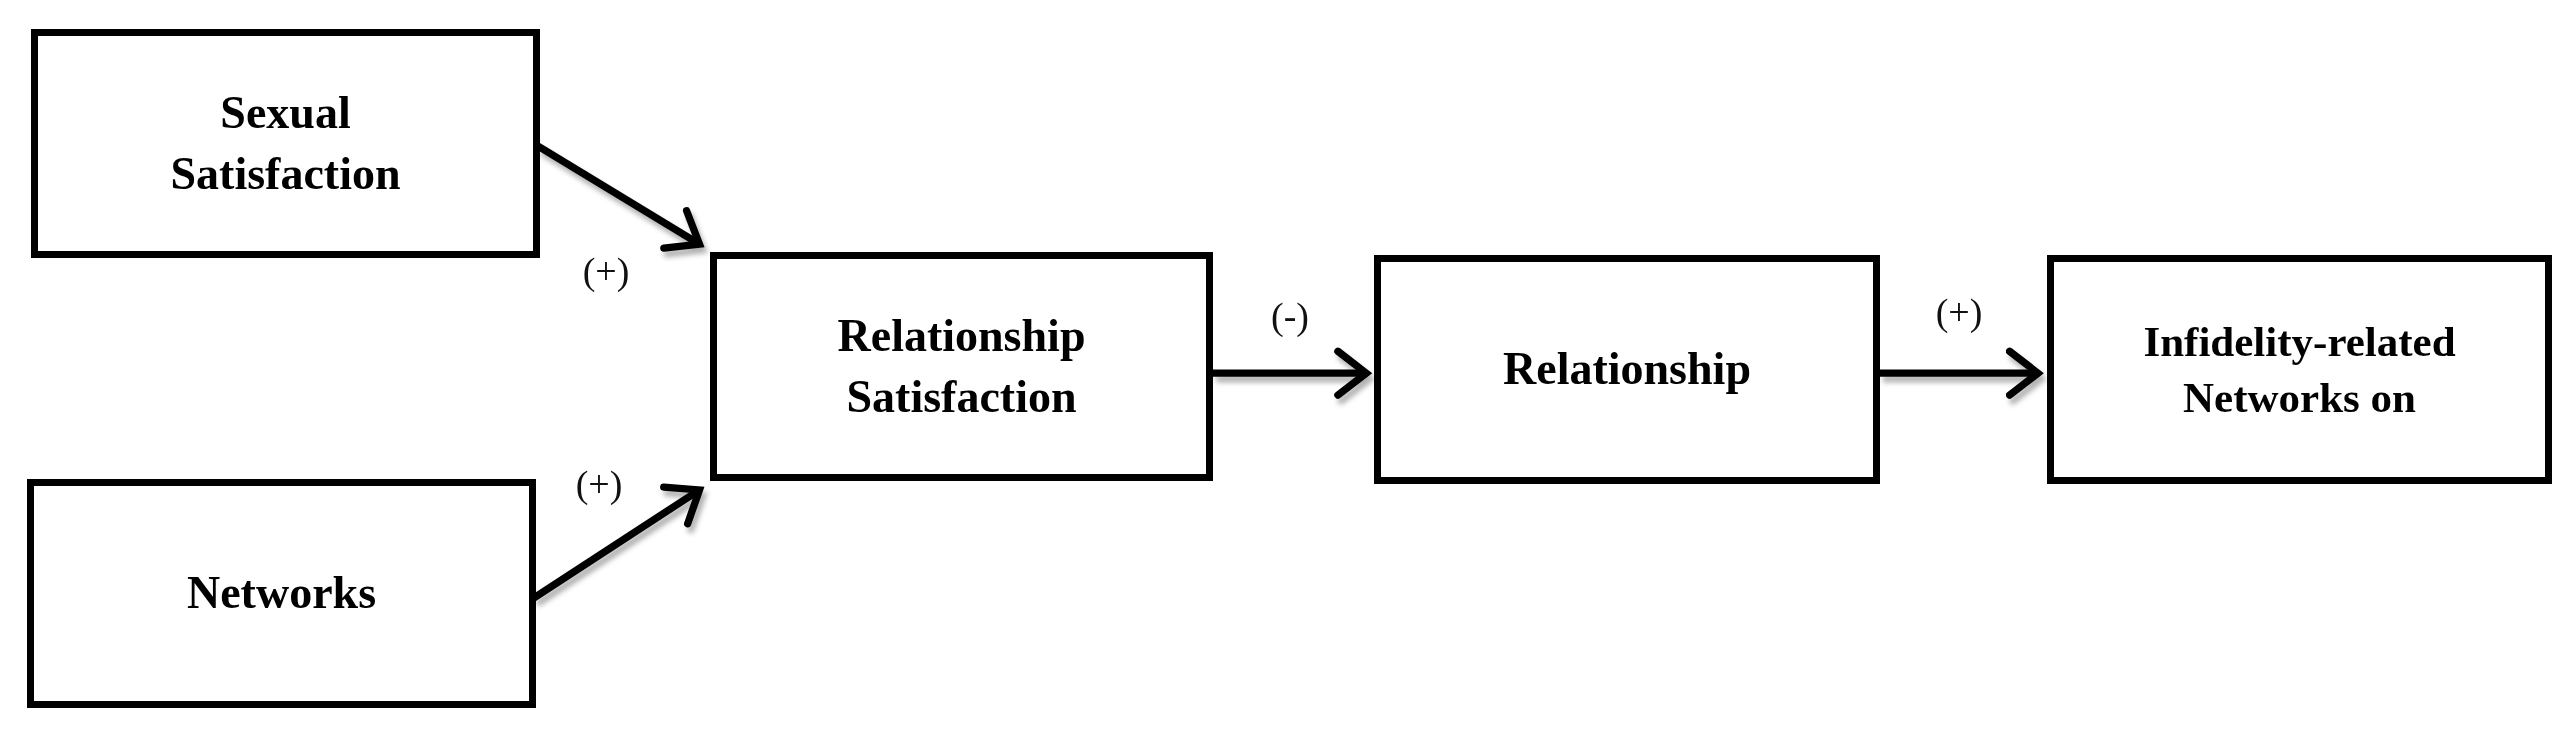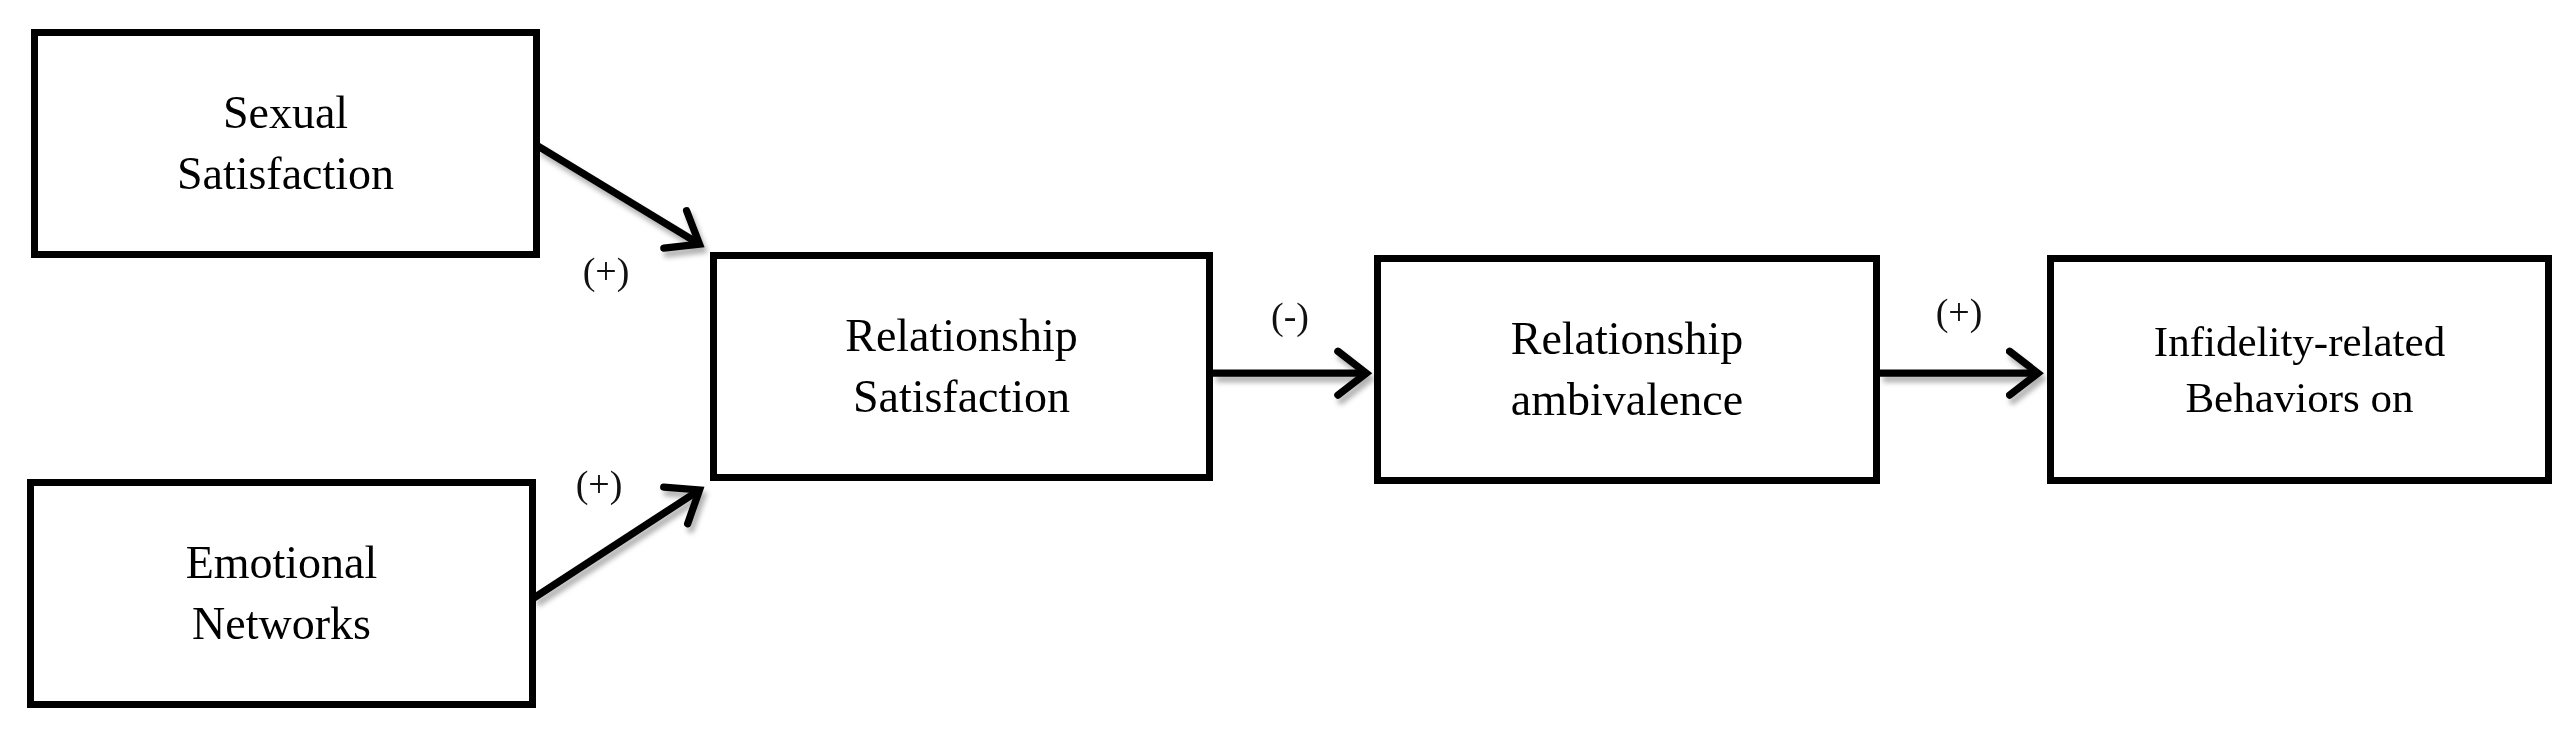--- a/index.html
+++ b/index.html
@@ -21,20 +21,21 @@
     border: 7.3px solid #000000;
     background: #ffffff;
     display: flex;
     flex-direction: column;
     justify-content: center;
     align-items: center;
     text-align: center;
     color: #000000;
     font-size: 46px;
     line-height: 1.32;
+    font-weight: bold;
   }
   .node.small-text {
     font-size: 43px;
     line-height: 1.3;
   }
   .edge-sign {
     position: absolute;
     transform: translate(-50%, -50%);
     font-size: 38px;
     color: #111111;
@@ -70,37 +71,35 @@
       <line x1="2317" y1="460" x2="2512" y2="460" stroke="#000000" stroke-width="9" marker-end="url(#arrowhead)"></line>
     </g>
   </svg>
 
   <div class="node" style="left:31px; top:29px; width:509px; height:229px;">
     <div>Sexual</div>
     <div>Satisfaction</div>
   </div>
 
   <div class="node" style="left:27px; top:479px; width:509px; height:229px;">
-    <div>Emotional</div>
     <div>Networks</div>
   </div>
 
   <div class="node" style="left:710px; top:252px; width:503px; height:229px;">
     <div>Relationship</div>
     <div>Satisfaction</div>
   </div>
 
   <div class="node" style="left:1374px; top:255px; width:506px; height:229px;">
     <div>Relationship</div>
-    <div>ambivalence</div>
   </div>
 
   <div class="node small-text" style="left:2047px; top:255px; width:505px; height:229px;">
     <div>Infidelity-related</div>
-    <div>Behaviors on</div>
+    <div>Networks on</div>
   </div>
 
   <div class="edge-sign" style="left:606px; top:271px;">(+)</div>
   <div class="edge-sign" style="left:599px; top:484px;">(+)</div>
   <div class="edge-sign" style="left:1290px; top:316px;">(-)</div>
   <div class="edge-sign" style="left:1959px; top:312px;">(+)</div>
 
 </div>
 
 

